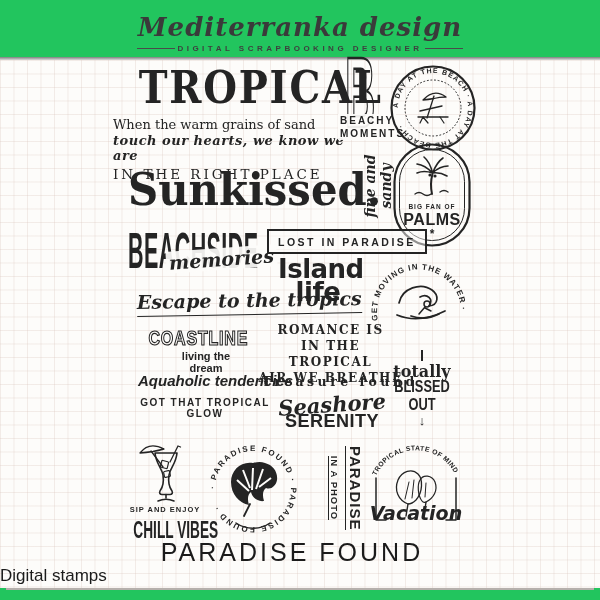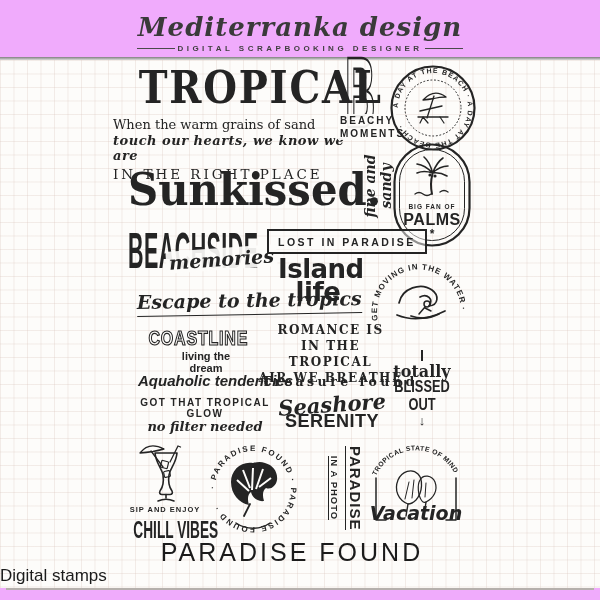--- a/index.html
+++ b/index.html
@@ -1,16 +1,16 @@
 <!DOCTYPE html>
 <html><head>
 <meta charset="utf-8">
 <style>
   html,body{margin:0;padding:0;background:#ffffff;}
-  .canvas{position:relative;width:600px;height:600px;background:#f0abfc;overflow:hidden;
+  .canvas{position:relative;width:600px;height:600px;background:#22c55e;overflow:hidden;
           font-family:"Liberation Sans",sans-serif;color:#242424;}
   .abs{position:absolute;}
 
   
   .brand{position:absolute;top:12px;left:0;right:0;text-align:center;
          font-family:"DejaVu Serif",serif;font-style:italic;font-weight:700;
          font-size:26px;color:#3a3a3a;letter-spacing:1px;}
   .subrow{position:absolute;top:44px;left:0;right:0;display:flex;justify-content:center;align-items:center;gap:2px;}
   .dash{width:38px;height:1.5px;background:#4a4a4a;}
   .subtitle{font-size:8px;letter-spacing:3.5px;font-weight:700;color:#3f3f3f;}
@@ -229,21 +229,20 @@
     <div class="bl-tick"></div>
     <div class="bl-totally">totally</div>
     <div class="bl-out">BLISSED OUT</div>
     <div class="bl-arrow">↓</div>
   </div>
 
   <div class="abs st-treasure">Treasure found</div>
 
   <div class="abs st-glow">
     <div class="glow1">GOT THAT TROPICAL GLOW</div>
-    <div class="glow2">no filter needed</div>
   </div>
 
   <div class="abs st-seashore">
     <div class="sea-script">Seashore</div>
     <div class="sea-caps">SERENITY</div>
   </div>
 
   <div class="abs st-chill">
     <svg width="62" height="64" viewBox="0 0 62 64">
       <g class="st">

